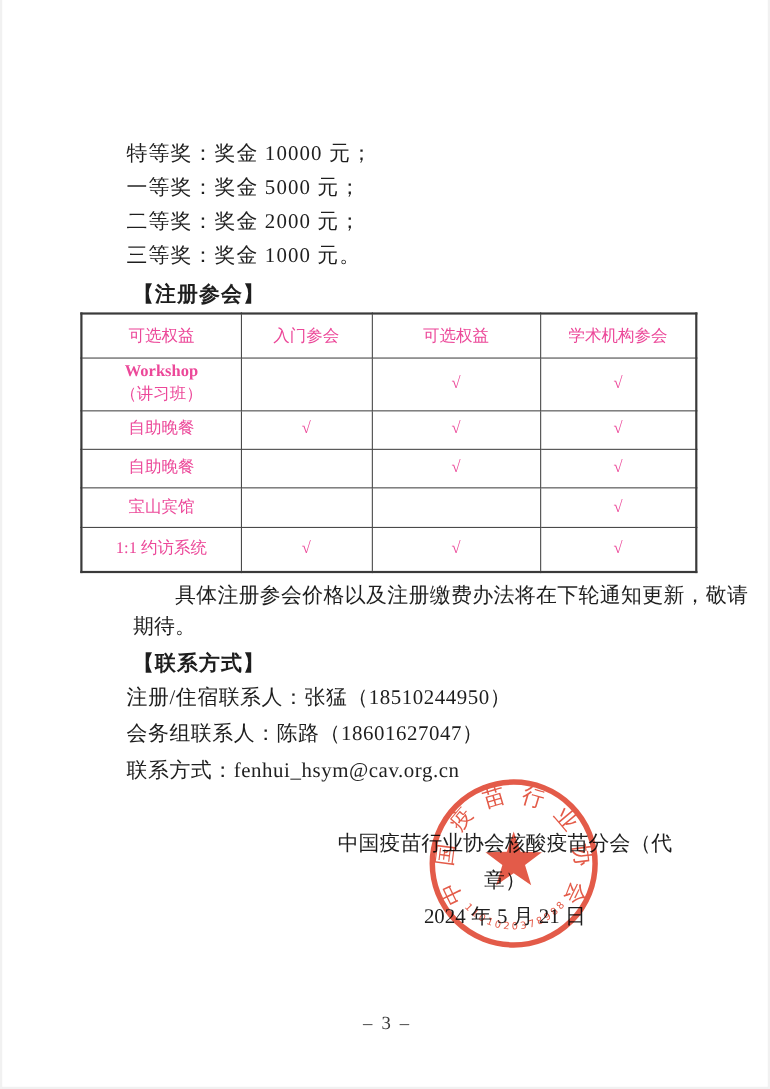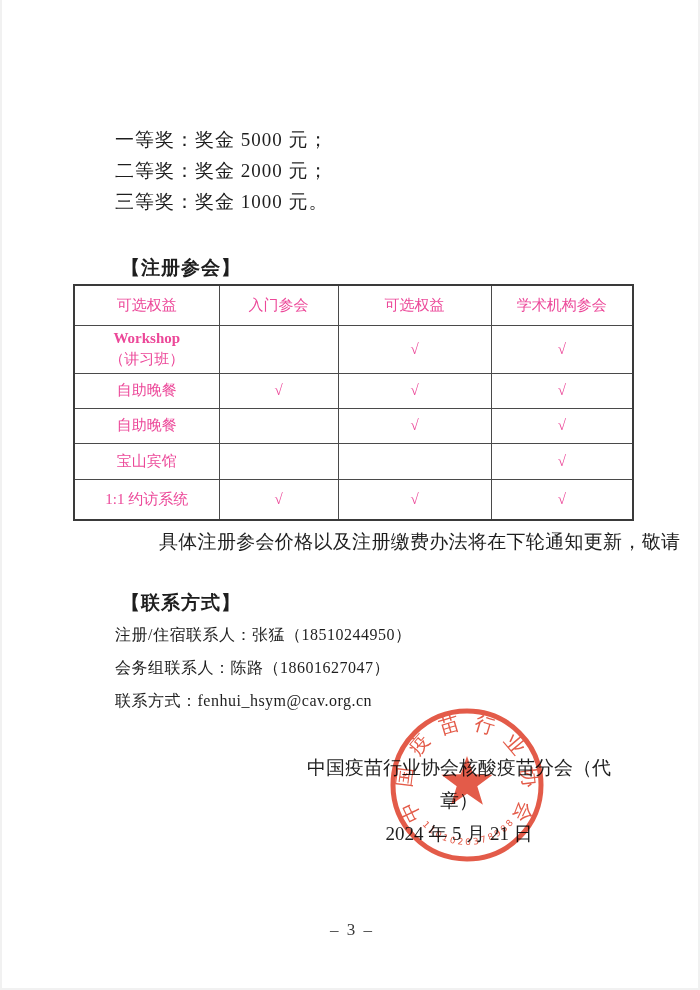--- a/index.html
+++ b/index.html
@@ -32,37 +32,38 @@
   .benefits tr:nth-child(4){height:35px;}
   .benefits tr:nth-child(5){height:36px;}
   .benefits tr:nth-child(6){height:41px;}
   .benefit-line{line-height:21px;}
   .benefit-line.en{font-weight:bold;}
   .check{font-size:15px;}
   
   .note{position:absolute;left:71px;top:528px;width:559px;font-size:19px;line-height:28px;margin-left:48px;}
   .note .l1{text-indent:2em;text-align:justify;text-align-last:justify;}
   
-  .contacts{position:absolute;left:113px;top:618px;font-size:16px;line-height:33px;letter-spacing:0.5px;}
+  .contacts{position:absolute;left:113px;top:618px;font-size:19px;line-height:33px;letter-spacing:0.5px;}
   
   .signature{position:absolute;left:288px;top:751px;width:338px;text-align:center;
     font-size:19px;line-height:33px;}
   
   .seal{position:absolute;left:387px;top:707px;width:156px;height:156px;
     mix-blend-mode:multiply;opacity:0.88;}
   
   .pagenum{position:absolute;left:0;top:920px;width:700px;text-align:center;
     font-size:17px;color:#3a3a3a;letter-spacing:2px;}
 </style>
 </head>
 <body>
 
 <div class="page">
 
   <div class="awards">
+      <div>特等奖：奖金 10000 元；</div>
       <div>一等奖：奖金 5000 元；</div>
       <div>二等奖：奖金 2000 元；</div>
       <div>三等奖：奖金 1000 元。</div>
     </div>
 
   <div class="sec-title reg">【注册参会】</div>
 
   <table class="benefits">
     <colgroup>
       <col style="width:145px">
@@ -116,20 +117,21 @@
           </td>
           <td class="check">√</td>
           <td class="check">√</td>
           <td class="check">√</td>
         </tr>
       </tbody>
   </table>
 
   <div class="note">
     <div class="l1">具体注册参会价格以及注册缴费办法将在下轮通知更新，敬请</div>
+    <div class="l2">期待。</div>
   </div>
 
   <div class="sec-title contact-t">【联系方式】</div>
 
   <div class="contacts">
       <div>注册/住宿联系人：张猛（18510244950）</div>
       <div>会务组联系人：陈路（18601627047）</div>
       <div>联系方式：fenhui_hsym@cav.org.cn</div>
     </div>
 

